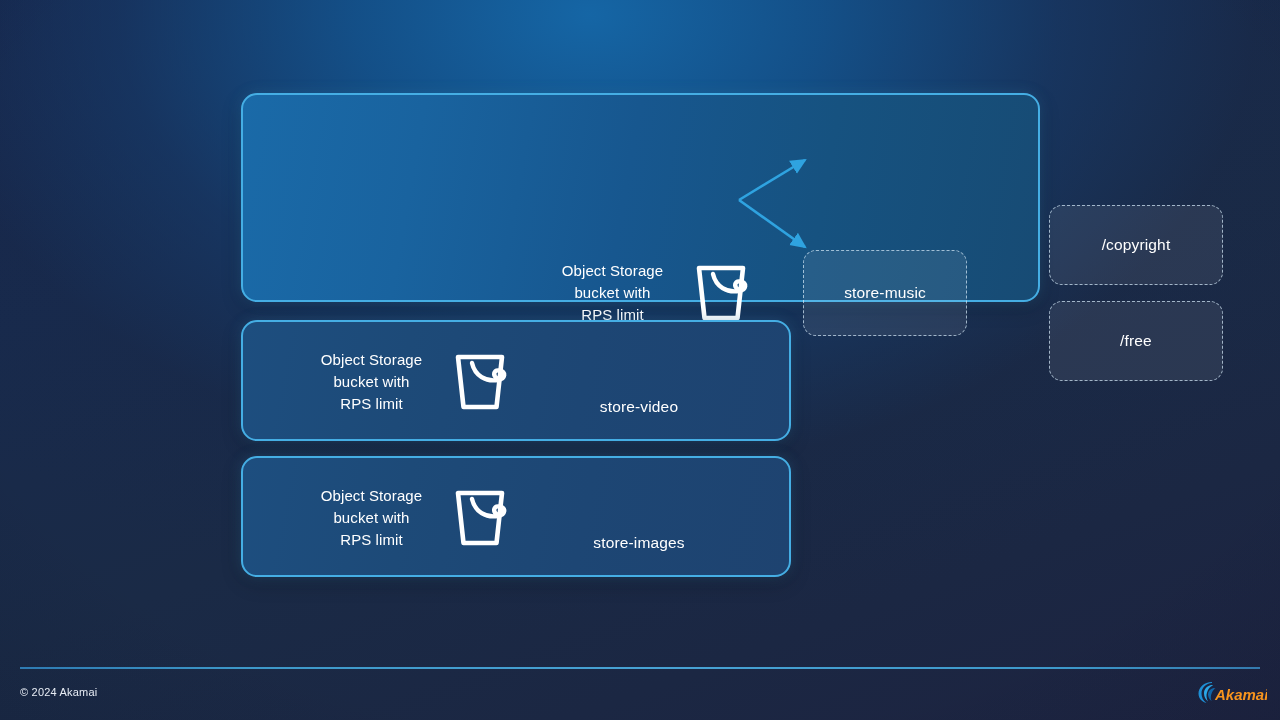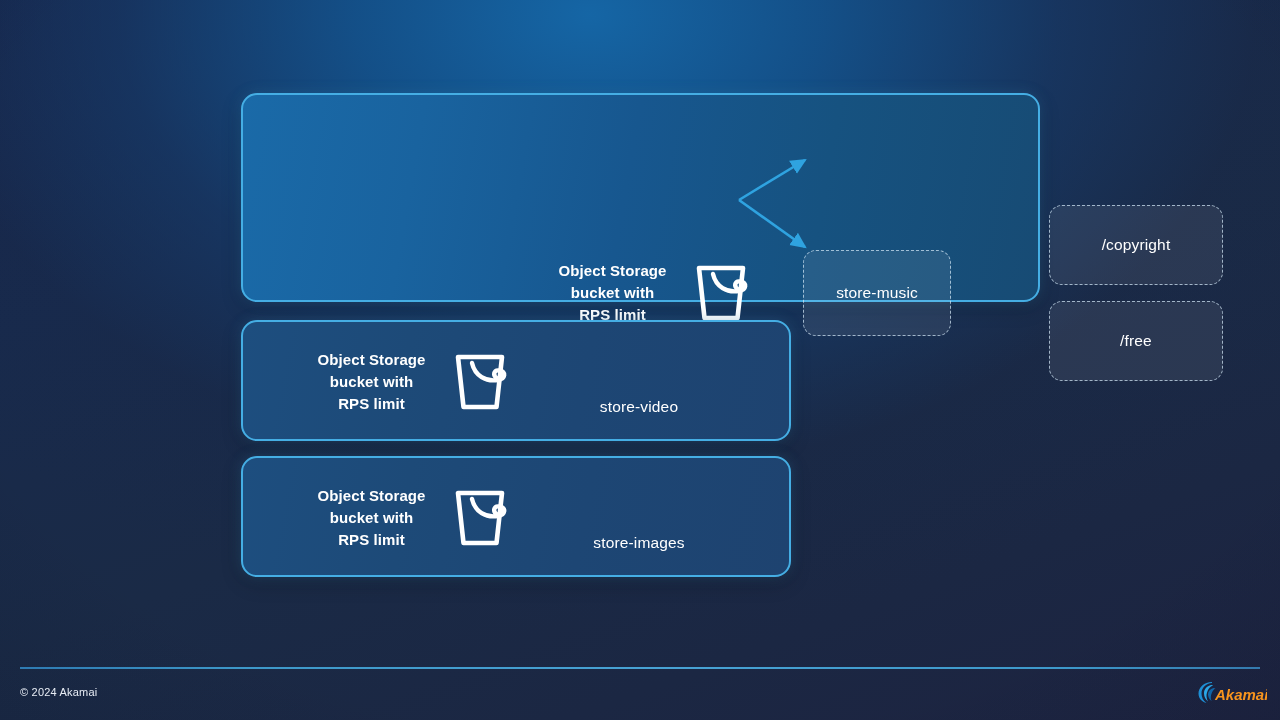--- a/index.html
+++ b/index.html
@@ -54,21 +54,21 @@
   }
   .card-images {
     left: 241px; top: 456px; width: 550px; height: 121px;
     background: linear-gradient(100deg, #1d4e7f 0%, #1d4a78 30%, #1d4674 62%, #1e4370 100%);
   }
 
   
   .card-label {
     position: absolute;
     color: #ffffff;
-    font-weight: bold;
+    font-weight: normal;
     font-size: 15px;
     line-height: 22px;
     text-align: center;
     letter-spacing: 0.1px;
     white-space: nowrap;
   }
   .card-music .card-label { left: 306px; top: 165px; width: 127px; }
   .card-video .card-label,
   .card-images .card-label { left: 65px; top: 27px; width: 127px; }
 
@@ -87,21 +87,21 @@
     border: 1.5px dashed rgba(210,230,245,0.72);
     border-radius: 13px;
     background: rgba(255,255,255,0.075);
     display: flex;
     align-items: center;
     justify-content: center;
     color: #ffffff;
     font-size: 15.5px;
     letter-spacing: 0.15px;
   }
-  .box-store-music { left: 560px; top: 155px; width: 148px; height: 86px; }
+  .box-store-music { left: 560px; top: 155px; width: 164px; height: 86px; }
   .box-copyright   { left: 806px; top: 110px; width: 174px; height: 80px; }
   .box-free        { left: 806px; top: 206px; width: 174px; height: 80px; }
 
   
   .plain-name {
     position: absolute;
     color: #ffffff;
     font-size: 15.5px;
     letter-spacing: 0.15px;
     white-space: nowrap;

